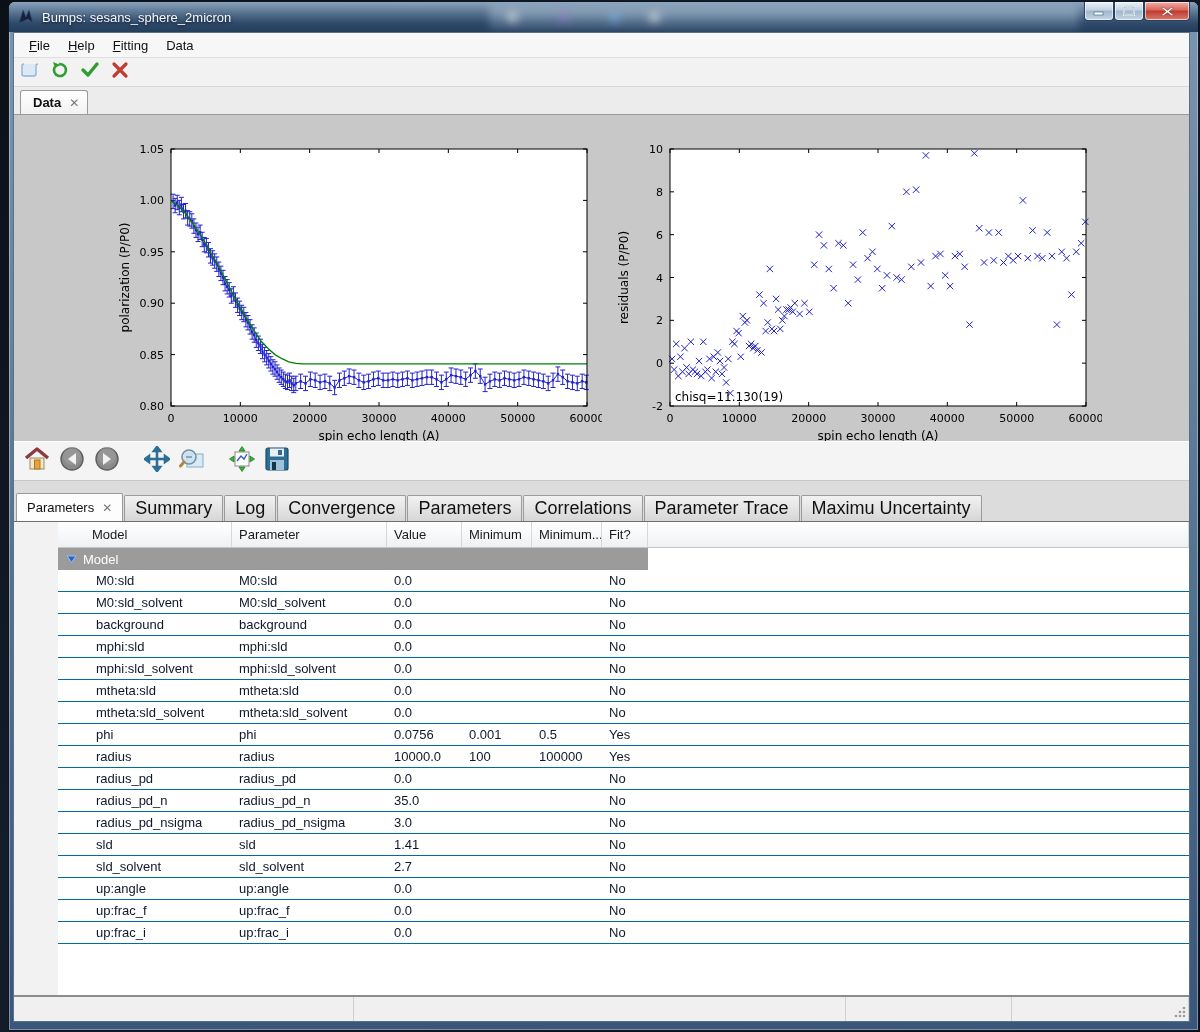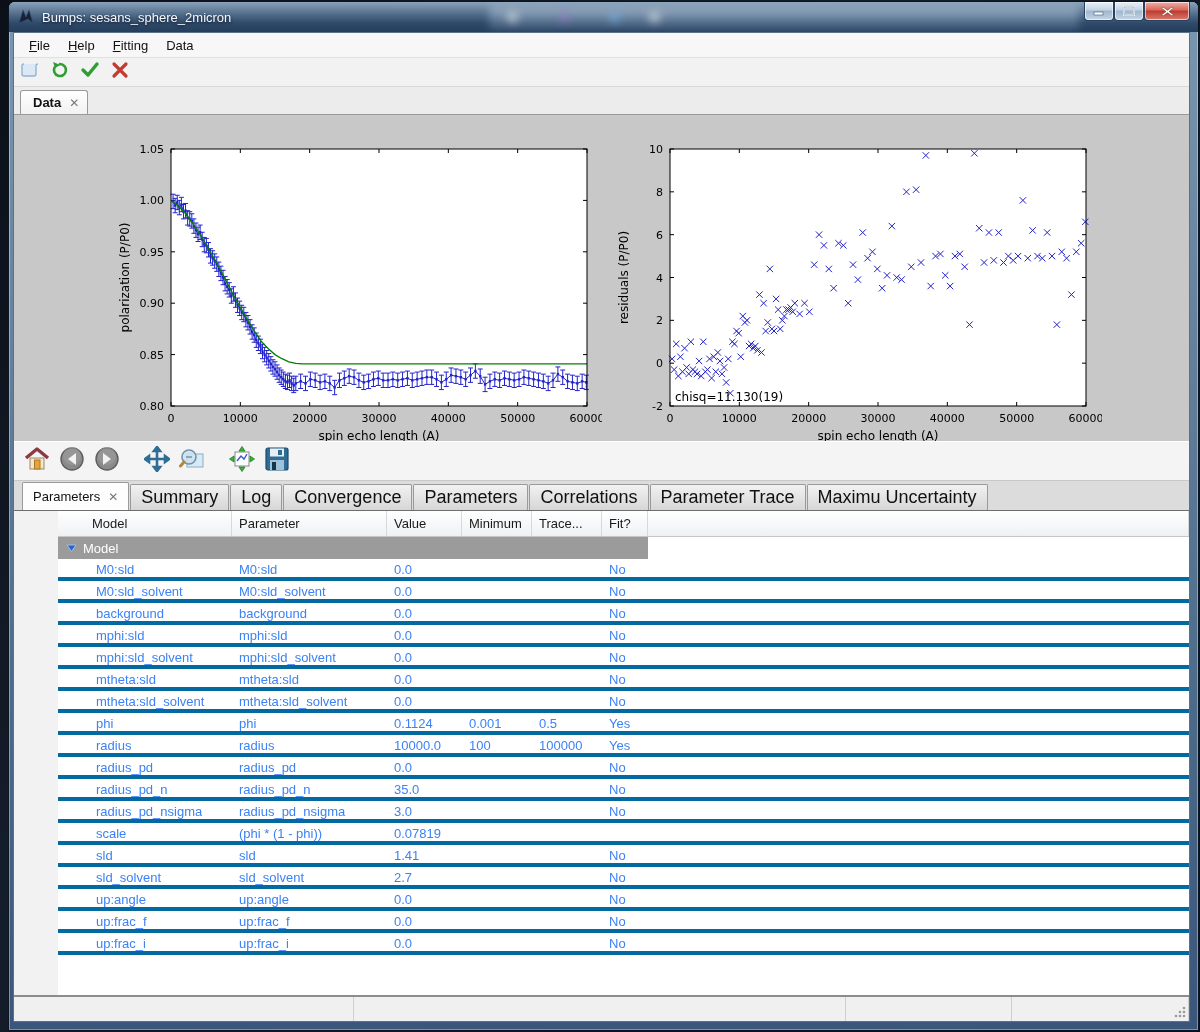--- a/index.html
+++ b/index.html
@@ -54,36 +54,36 @@
   .plots { position:relative; height:326px; background:#c8c8c8; overflow:hidden; }
   .plots svg { position:absolute; top:0; }
 
   
   .mpl-toolbar { height:40px; background:#f4f4f4; border-top:1px solid #ffffff;
     border-bottom:1px solid #c8c8c8; display:flex; align-items:center; padding-left:8px; gap:5px; }
   .mpl-btn { width:30px; height:30px; display:flex; align-items:center; justify-content:center; }
   .mpl-sep { width:10px; }
 
   
-  .res-tabstrip { height:30px; background:#dcdcdc; border-bottom:1px solid #6e6e6e;
-    display:flex; align-items:flex-end; padding-left:8px; }
+  .res-tabstrip { height:41px; background:#dcdcdc; border-bottom:1px solid #6e6e6e;
+    display:flex; align-items:flex-end; padding-left:2px; }
   .res-tab { height:26px; padding:0 10px; display:flex; align-items:center; gap:8px;
     background:linear-gradient(to bottom,#f2f2f2,#d6d6d6); border:1px solid #9a9a9a; border-bottom:none;
     border-radius:2px 2px 0 0; font-size:18px; color:#111; margin-right:1px; }
   .res-tab.active { background:#fdfdfd; height:28px; font-size:13px; }
 
   
   .table-area { position:relative; height:486px; background:#ffffff; overflow:hidden;margin-left:44px; }
   .tbl-header { display:flex; height:26px;
     background:linear-gradient(to bottom,#ffffff,#eef1f4); border-bottom:1px solid #c6c6c6; }
   .tbl-header .hcell { font-size:13px; color:#1a1a1a; padding:5px 0 0 7px;
     border-right:1px solid #d8d8d8; overflow:hidden; white-space:nowrap; }
   .group-row { display:flex; align-items:center; width:590px; height:22px; background:#9b9b9b;
     color:#ffffff; font-size:13px; padding-left:8px; gap:6px; }
-  .t-row { display:flex; height:22px; border-bottom:4px solid #0369a1; font-size:13px; color:#3b82f6; }
+  .t-row { display:flex; height:22px; border-bottom:1px solid #0369a1; font-size:13px; color:#0f172a; }
   .t-row .cell { padding:3px 0 0 7px; overflow:hidden; white-space:nowrap; }
   .c0 { width:174px; } .c1 { width:155px; } .c2 { width:75px; }
   .c3 { width:70px; } .c4 { width:70px; } .c5 { width:46px; }
   .t-row .c0 { padding-left:38px; }
 
   
   .statusbar { position:absolute; left:0; right:0; bottom:0; height:26px; background:#f0f0f0;
     border-top:2px solid #8c8c8c; display:flex; }
   .status-pane { border-right:1px solid #cfcfcf; height:100%; }
   .grip { position:absolute; right:2px; bottom:2px; width:14px; height:14px; }
@@ -1079,21 +1079,21 @@
           <span>Maximu Uncertainty</span>
         </div>
       </div>
 
     <div class="table-area">
       <div class="tbl-header">
           <div class="hcell c0" style="padding-left: 34px;">Model</div>
           <div class="hcell c1">Parameter</div>
           <div class="hcell c2">Value</div>
           <div class="hcell c3">Minimum</div>
-          <div class="hcell c4">Trace...</div>
+          <div class="hcell c4">Minimum...</div>
           <div class="hcell c5">Fit?</div>
           <div class="hcell" style="flex: 1 1 0%;"></div>
         </div>
       <div class="group-row">
         <svg width="11" height="9" viewBox="0 0 11 9">
           <path d="M1 1 L10 1 L5.5 7.5 Z" fill="#2a64c8" stroke="#9cc0f0" stroke-width="1"></path>
         </svg>
         <span>Model</span>
       </div>
       <div id="rows">
@@ -1149,21 +1149,21 @@
             <div class="cell c0">mtheta:sld_solvent</div>
             <div class="cell c1">mtheta:sld_solvent</div>
             <div class="cell c2">0.0</div>
             <div class="cell c3"></div>
             <div class="cell c4"></div>
             <div class="cell c5">No</div>
           </div>
           <div class="t-row">
             <div class="cell c0">phi</div>
             <div class="cell c1">phi</div>
-            <div class="cell c2">0.1124</div>
+            <div class="cell c2">0.0756</div>
             <div class="cell c3">0.001</div>
             <div class="cell c4">0.5</div>
             <div class="cell c5">Yes</div>
           </div>
           <div class="t-row">
             <div class="cell c0">radius</div>
             <div class="cell c1">radius</div>
             <div class="cell c2">10000.0</div>
             <div class="cell c3">100</div>
             <div class="cell c4">100000</div>
@@ -1185,28 +1185,20 @@
             <div class="cell c4"></div>
             <div class="cell c5">No</div>
           </div>
           <div class="t-row">
             <div class="cell c0">radius_pd_nsigma</div>
             <div class="cell c1">radius_pd_nsigma</div>
             <div class="cell c2">3.0</div>
             <div class="cell c3"></div>
             <div class="cell c4"></div>
             <div class="cell c5">No</div>
-          </div>
-          <div class="t-row">
-            <div class="cell c0">scale</div>
-            <div class="cell c1">(phi * (1 - phi))</div>
-            <div class="cell c2">0.07819</div>
-            <div class="cell c3"></div>
-            <div class="cell c4"></div>
-            <div class="cell c5"></div>
           </div>
           <div class="t-row">
             <div class="cell c0">sld</div>
             <div class="cell c1">sld</div>
             <div class="cell c2">1.41</div>
             <div class="cell c3"></div>
             <div class="cell c4"></div>
             <div class="cell c5">No</div>
           </div>
           <div class="t-row">

